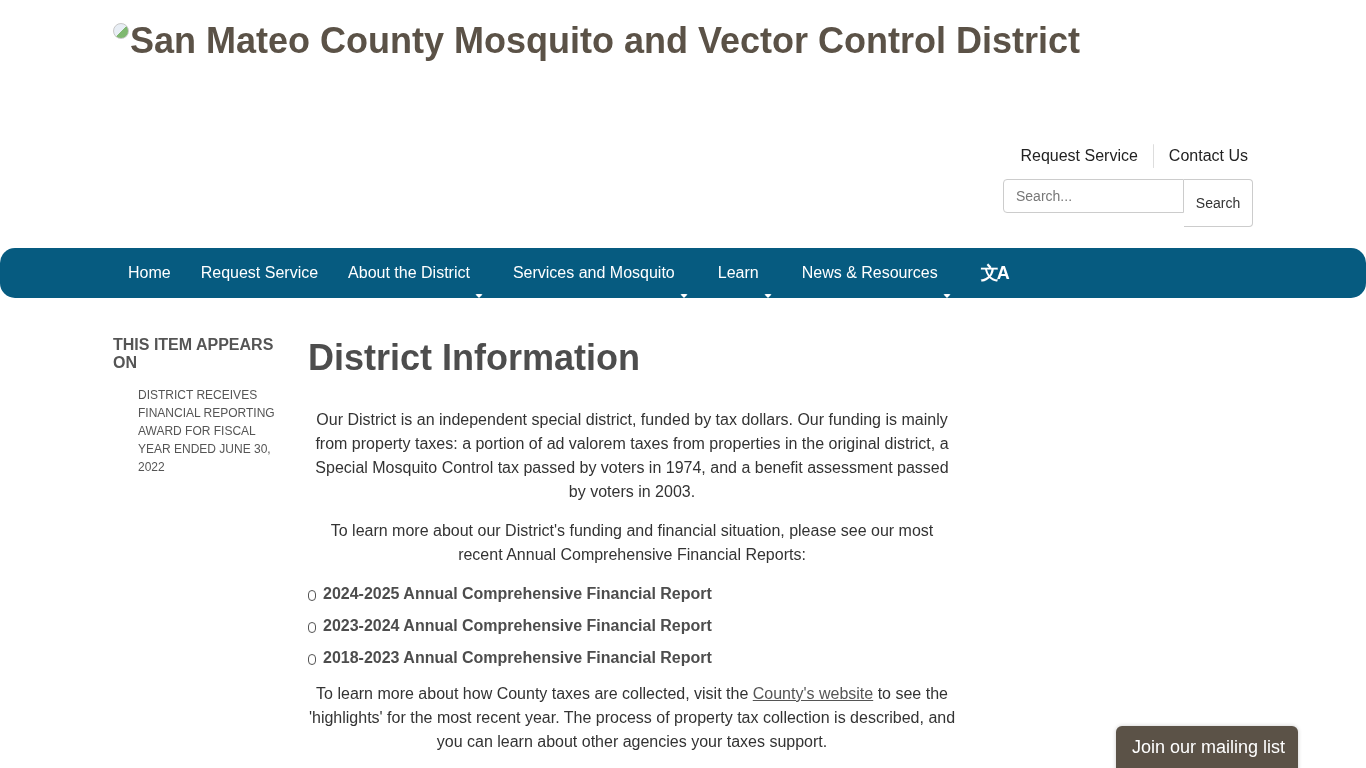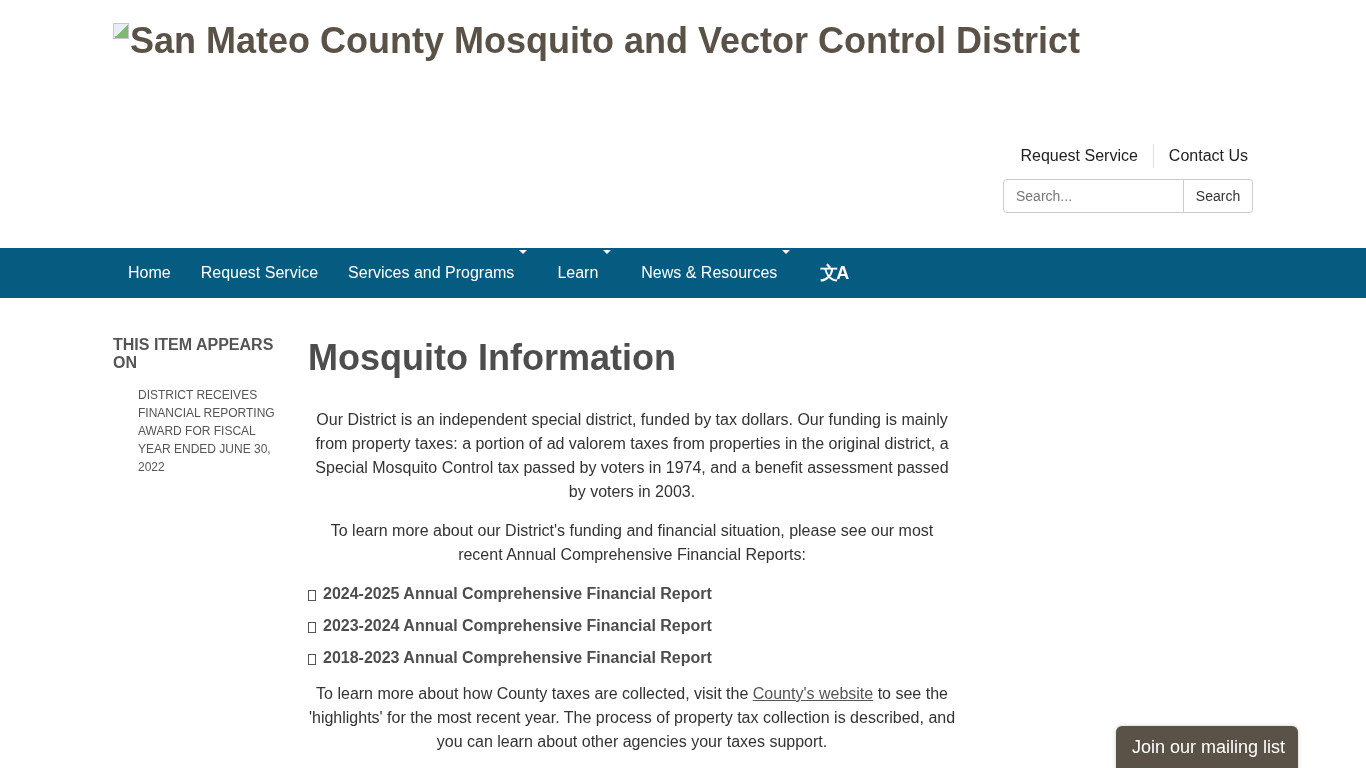--- a/index.html
+++ b/index.html
@@ -1,15 +1,15 @@
 <!DOCTYPE html>
 <html><head>
   <meta charset="utf-8">
   <style>
-    * { box-sizing: border-box; }
+    * { box-sizing: border-box; border-radius: 15px; }
     html, body { margin: 0; padding: 0; }
     body {
       width: 1366px; height: 768px; overflow: hidden; background: #ffffff;
       font-family: "Liberation Sans", sans-serif; color: #333333;
     }
     .header { position: relative; height: 248px; }
     .site-title {
       position: absolute; left: 113px; top: 20px;
       font-size: 36px; font-weight: bold; color: #5b5247;
       white-space: nowrap; display: flex; align-items: flex-start;
@@ -27,27 +27,27 @@
     .utility-links .sep { width: 1px; height: 24px; background: #dddddd; }
     .search-group {
       position: absolute; left: 1003px; top: 179px; width: 250px; height: 34px; display: flex;
     }
     .search-input {
       width: 181px; height: 34px; border: 1px solid #cccccc; border-radius: 4px 0 0 4px;
       padding: 6px 12px; font-size: 14px; font-family: "Liberation Sans", sans-serif; color: #555;
     }
     .search-input::placeholder { color: #777; }
     .search-btn {
-      width: 69px; height: 34px; border: 1px solid #cccccc; border-left: none; border-radius: 0 4px 4px 0;
+      width: 69px; height: 48px; border: 1px solid #cccccc; border-left: none; border-radius: 0 4px 4px 0;
       background: #fff; font-size: 14px; color: #333; font-family: "Liberation Sans", sans-serif; cursor: pointer;
     }
     .navbar { height: 50px; background: #065b80; display: flex; align-items: center; padding-left: 113px; }
     .nav-item {
       color: #ffffff; font-size: 16px; padding: 0 15px; line-height: 50px; cursor: pointer;
-      white-space: nowrap; display: flex; align-items: flex-start;
+      white-space: nowrap; display: flex; align-items: flex-end;
     }
     .caret {
       display: inline-block; width: 0; height: 0; margin-left: 5px; margin-top: 2px;
       border-top: 4px solid #fff; border-left: 4px solid transparent; border-right: 4px solid transparent;
     }
     .translate-icon { font-size: 18px; font-weight: bold; letter-spacing: -2px; }
     .main { position: relative; }
     .sidebar { position: absolute; left: 113px; top: 38px; width: 170px; }
     .sidebar-heading { font-size: 16px; font-weight: bold; color: #555; text-transform: uppercase; margin: 0 0 14px 0; }
     .sidebar-link {
@@ -91,42 +91,46 @@
 </div>
 
 <nav class="navbar">
   <div class="nav-item">
       <span>Home</span>
     </div>
   <div class="nav-item">
       <span>Request Service</span>
     </div>
   <div class="nav-item">
-      <span>Services and Programs</span>
+      <span>About the District</span>
+      <span class="caret"></span>
+    </div>
+  <div class="nav-item">
+      <span>Services and Mosquito</span>
       <span class="caret"></span>
     </div>
   <div class="nav-item">
       <span>Learn</span>
       <span class="caret"></span>
     </div>
   <div class="nav-item">
       <span>News &amp; Resources</span>
       <span class="caret"></span>
     </div>
   <div class="nav-item translate-icon">文A</div>
 </nav>
 
 <div class="main">
   <aside class="sidebar">
     <h4 class="sidebar-heading">THIS ITEM APPEARS ON</h4>
     <a href="#" class="sidebar-link">DISTRICT RECEIVES FINANCIAL REPORTING AWARD FOR FISCAL YEAR ENDED JUNE 30, 2022</a>
   </aside>
 
   <section class="content">
-    <h1 class="page-title">Mosquito Information</h1>
+    <h1 class="page-title">District Information</h1>
     <p>Our District is an independent special district, funded by tax dollars. Our funding is mainly from property taxes: a portion of ad valorem taxes from properties in the original district, a Special Mosquito Control tax passed by voters in 1974, and a benefit assessment passed by voters in 2003.</p>
     <p>To learn more about our District's funding and financial situation, please see our most recent Annual Comprehensive Financial Reports:</p>
     <a href="#" class="report-link">
       <span class="file-icon"></span>
       <span>2024-2025 Annual Comprehensive Financial Report</span>
     </a>
     <a href="#" class="report-link">
       <span class="file-icon"></span>
       <span>2023-2024 Annual Comprehensive Financial Report</span>
     </a>

